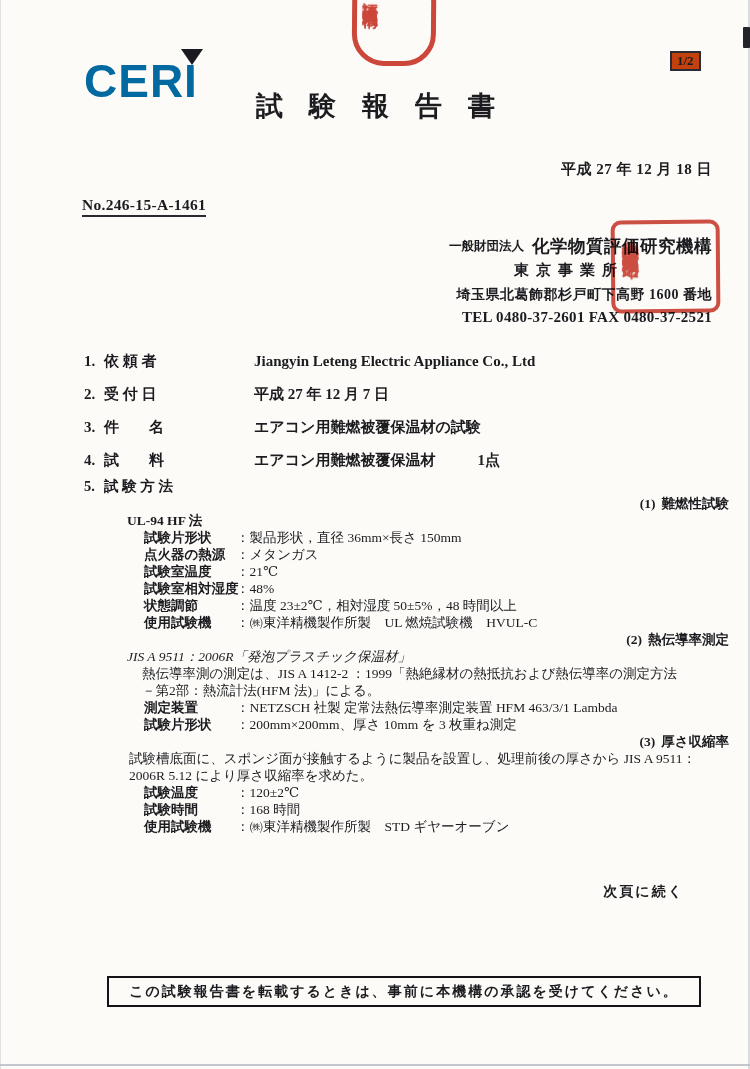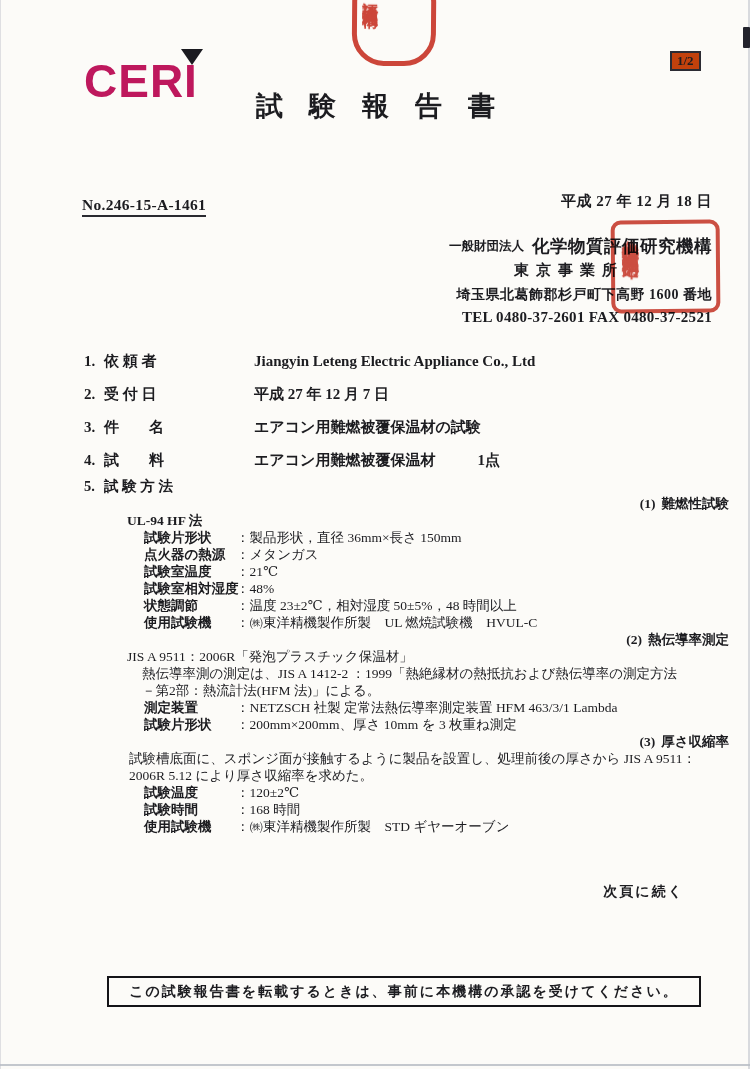--- a/index.html
+++ b/index.html
@@ -10,27 +10,27 @@
     color:#1c1c20;
   }
   
   .edge-bottom{position:absolute;left:0;right:0;bottom:3px;height:2px;background:#b9bdc6;opacity:.85;}
   .edge-left{position:absolute;left:0;top:0;bottom:0;width:1px;background:#dfdfe2;}
   .edge-right{position:absolute;right:0;top:0;bottom:0;width:2px;background:#d8dade;}
   .corner-mark{position:absolute;left:743px;top:27px;width:7px;height:21px;background:#23232c;border-radius:1px;}
 
   
   .logo{position:absolute;left:84px;top:58px;font-family:"Liberation Sans","DejaVu Sans",sans-serif;
-    font-weight:bold;font-size:46px;letter-spacing:1px;color:#be185d;line-height:1;}
+    font-weight:bold;font-size:46px;letter-spacing:1px;color:#0369a1;line-height:1;}
   .logo-tri{position:absolute;right:-5px;top:-9px;width:0;height:0;
     border-left:11px solid transparent;border-right:11px solid transparent;border-top:16px solid #1a1a20;}
   .doc-title{position:absolute;left:256px;top:88px;font-size:27px;font-weight:bold;letter-spacing:26px;white-space:nowrap;}
   .page-num{position:absolute;left:670px;top:51px;border:2px solid #2b2b33;padding:1px 5px;
     font-size:13px;font-weight:bold;line-height:1.1;background:#c2410c;}
-  .issue-date{position:absolute;right:38px;top:160px;font-size:15px;font-weight:600;letter-spacing:.5px;margin-top:32px;}
+  .issue-date{position:absolute;right:38px;top:160px;font-size:15px;font-weight:600;letter-spacing:.5px;}
   .report-no{position:absolute;left:82px;top:196px;font-size:15.5px;font-weight:600;
     border-bottom:2px solid #2a2a30;padding-bottom:1px;letter-spacing:.3px;}
 
   
   .seal{color:#c8372a;}
   .seal-top{position:absolute;left:352px;top:-18px;width:74px;height:74px;
     border:5px solid #c8372a;border-radius:20px 20px 32px 32px;overflow:hidden;
     opacity:.92;transform:rotate(.5deg);}
   .seal-top .seal-glyphs{writing-mode:vertical-rl;font-size:16px;font-weight:bold;
     line-height:27px;letter-spacing:2px;padding:3px 6px 0 0;height:70px;filter:blur(.3px);}
@@ -59,21 +59,21 @@
 
   
   .method{position:absolute;left:84px;top:478px;width:645px;font-size:13.5px;line-height:17px;}
   .m-line{white-space:nowrap;height:17px;}
   .m-heading{display:flex;font-size:14.5px;}
   .m-heading .h-no{width:20px;font-weight:bold;}
   .m-heading .h-label{font-weight:bold;white-space:pre;}
   .sec-head{padding-left:12px;font-weight:bold;text-align:right;}
   .sec-head .sec-no{font-weight:bold;margin-right:6px;}
   .m-sub{padding-left:43px;font-weight:bold;}
-  .m-prose1{padding-left:43px;}
+  .m-prose1{padding-left:43px;font-style:italic;}
   .m-prose2{padding-left:58px;}
   .m-prose3{padding-left:45px;}
   .m-row{display:flex;padding-left:60px;height:17px;}
   .m-label{width:92px;flex-shrink:0;font-weight:bold;white-space:nowrap;}
   .m-value{white-space:nowrap;}
 
   .continue-note{position:absolute;right:66px;top:883px;font-size:14px;font-weight:600;letter-spacing:2px;}
   .footer-box{position:absolute;left:107px;top:976px;width:590px;height:27px;
     border:2px solid #141418;display:flex;align-items:center;justify-content:center;
     font-size:14px;font-weight:600;letter-spacing:2px;white-space:nowrap;}

